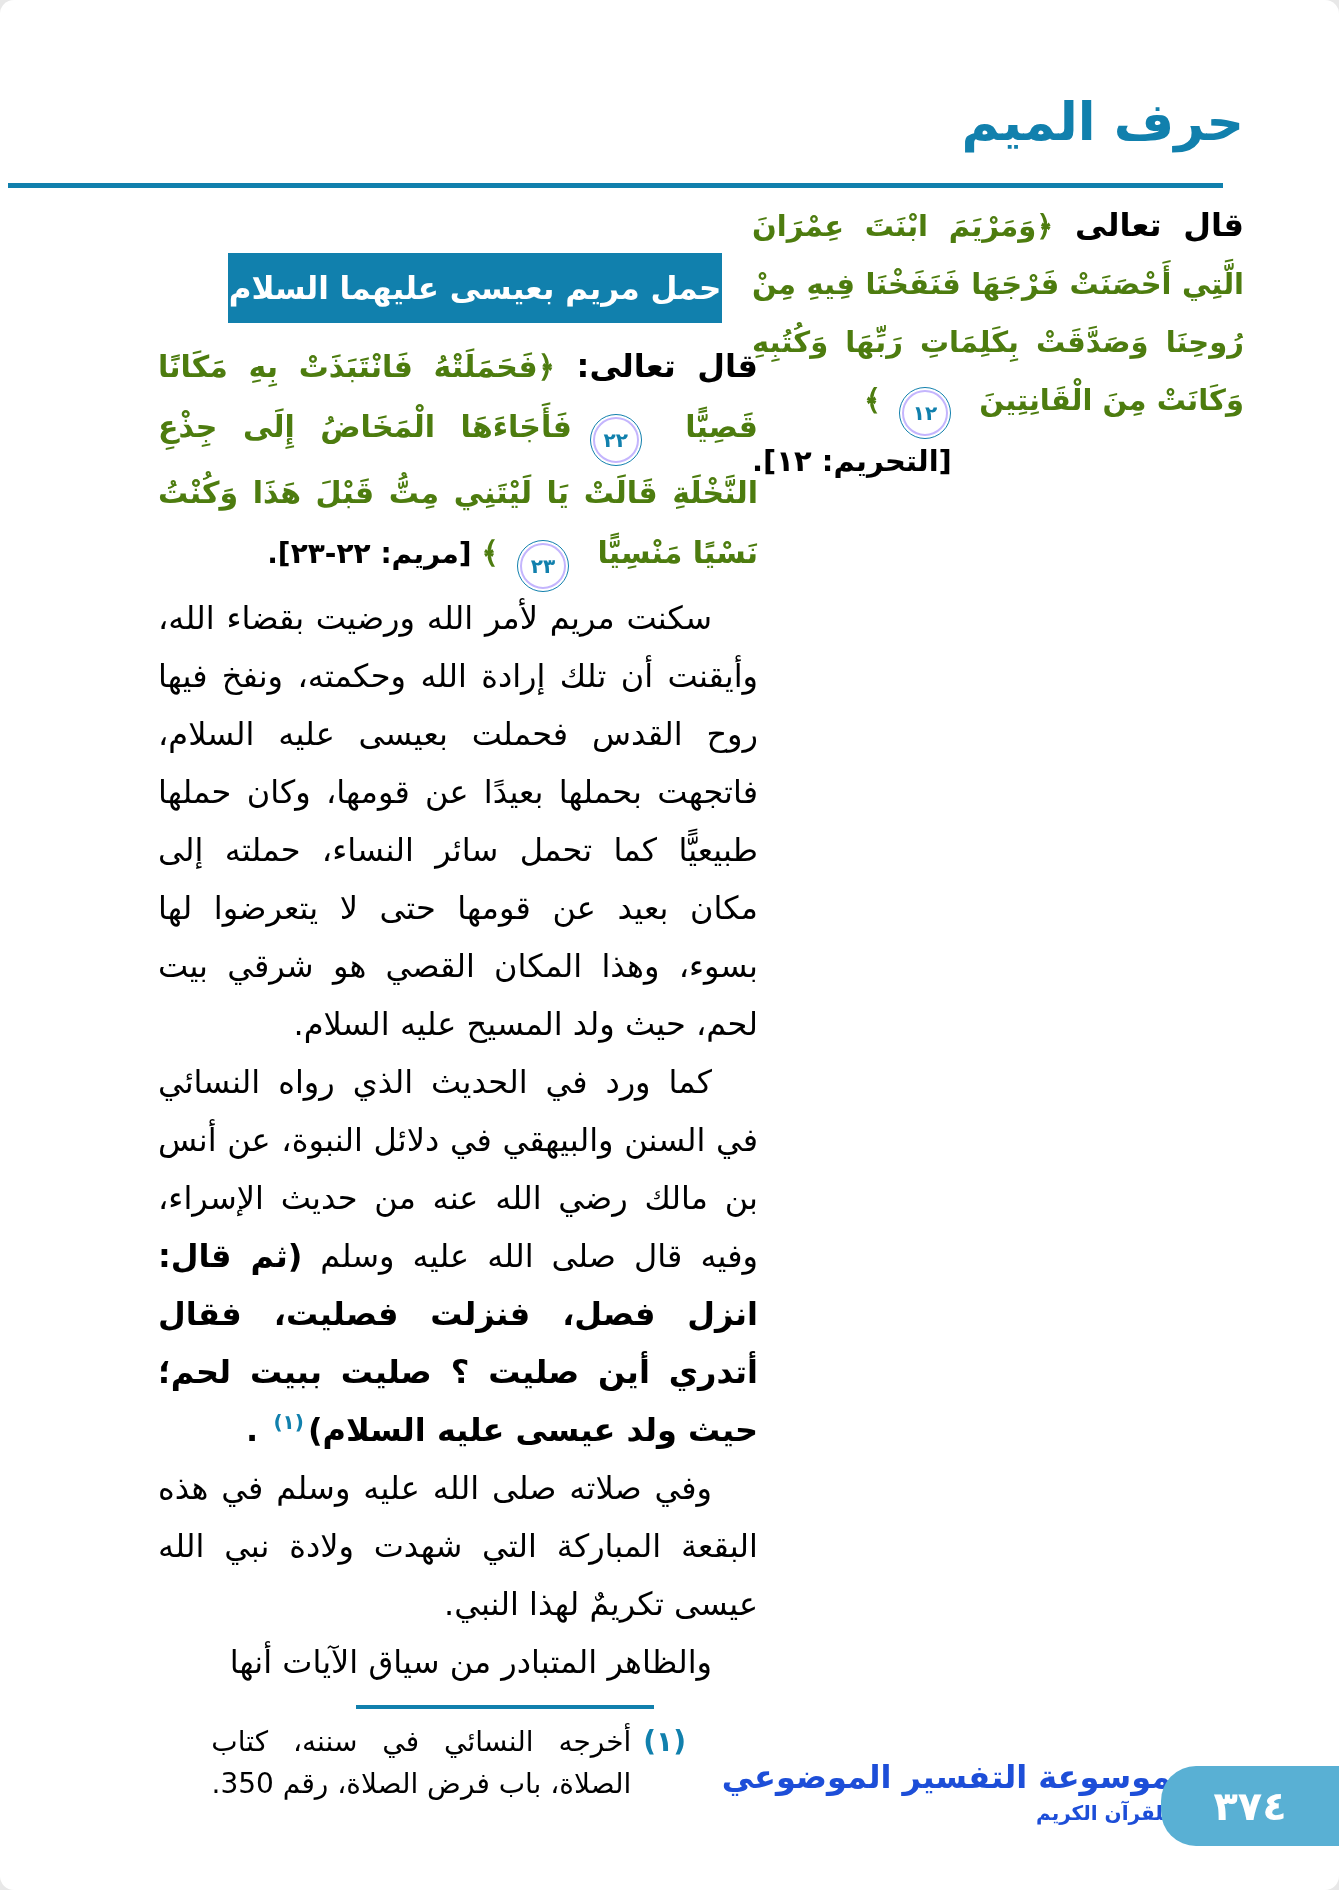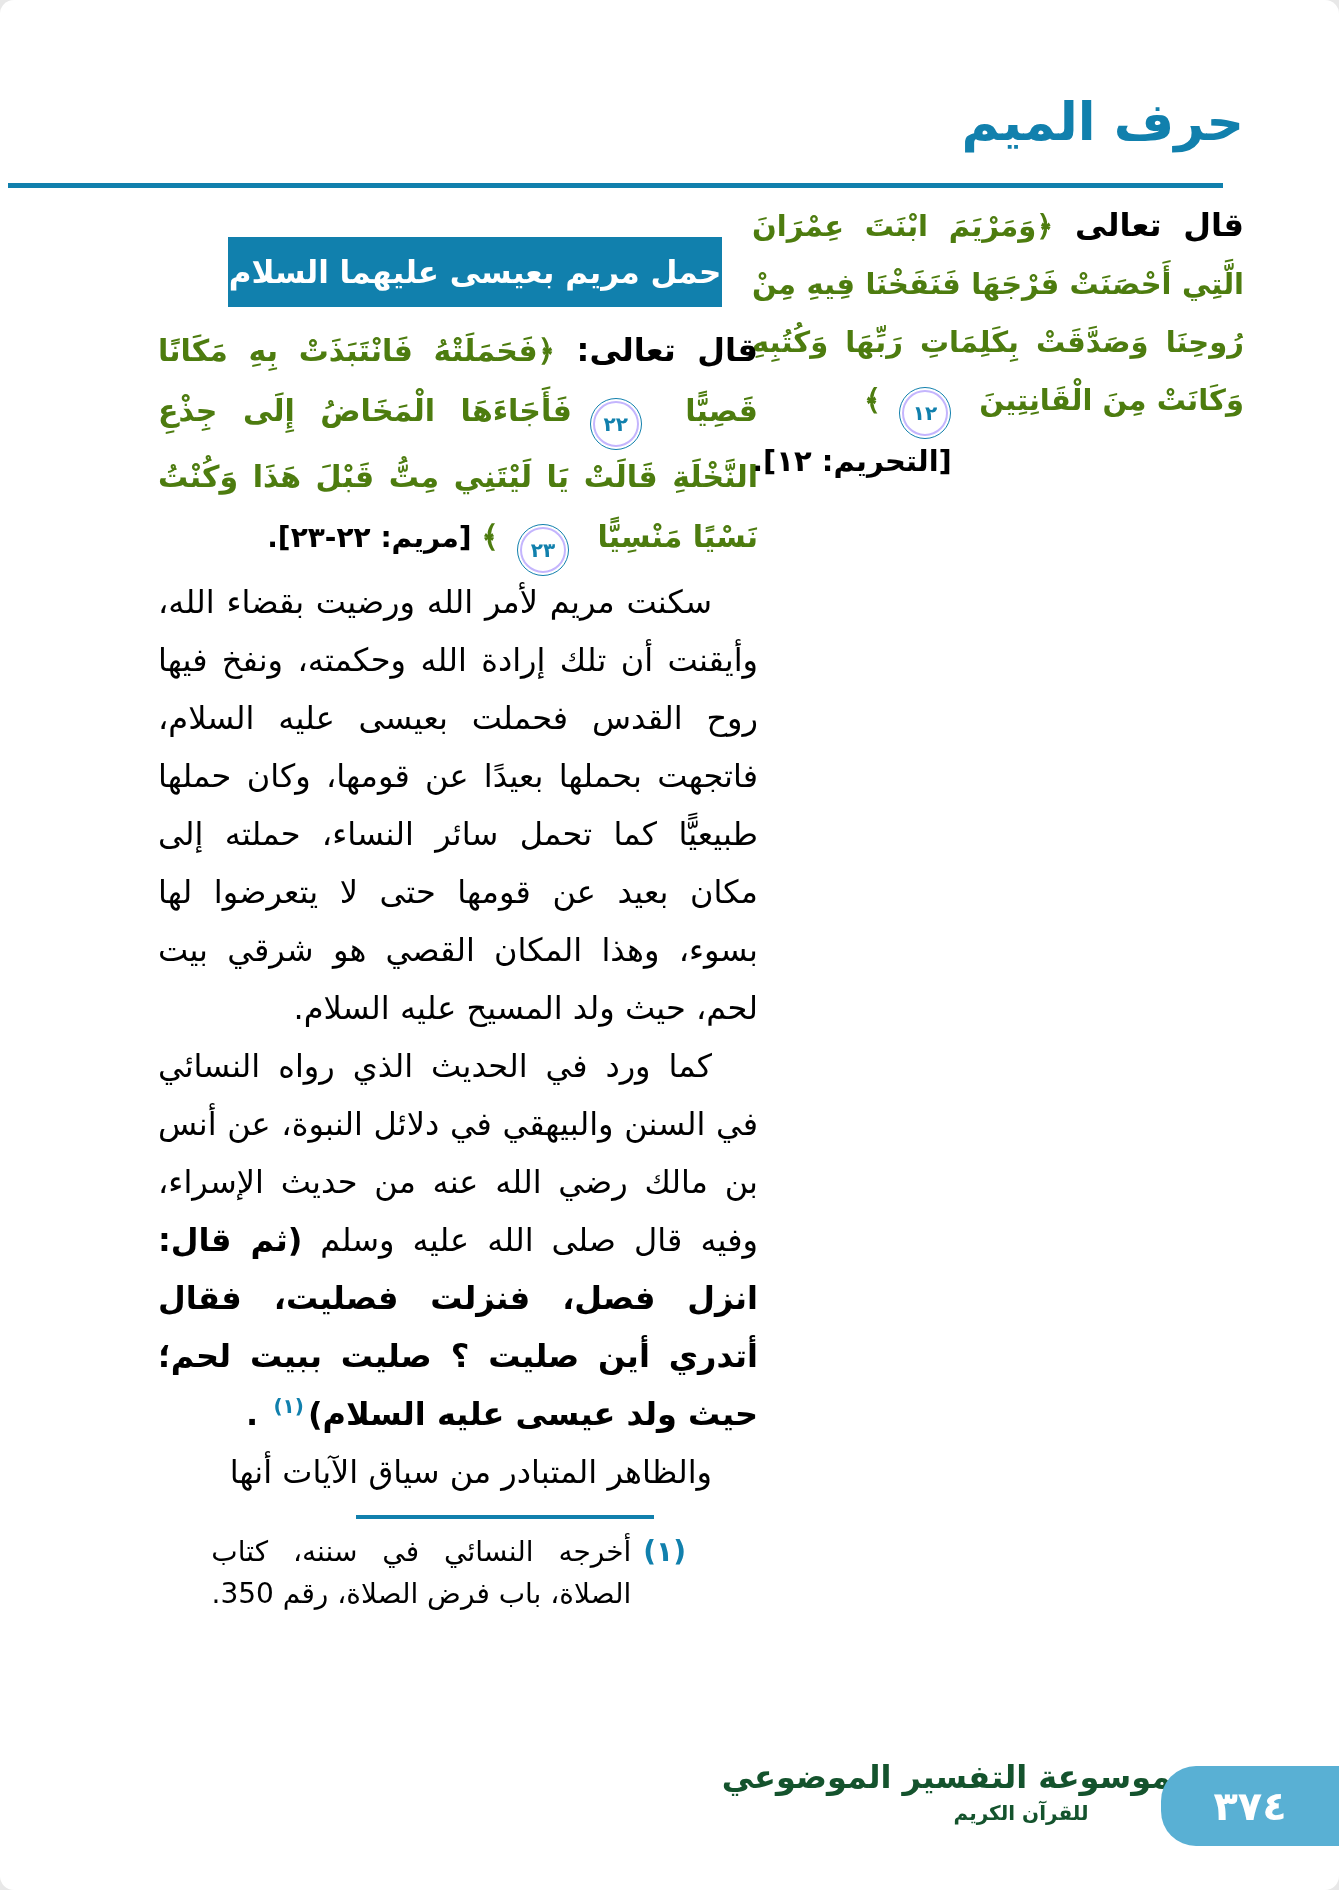--- a/index.html
+++ b/index.html
@@ -47,21 +47,21 @@
     outline:1px solid #1180ad;outline-offset:2px;
     color:#1180ad;font-size:20px;font-weight:bold;
     margin:0 21px;vertical-align:-10px;background:#fff;
   }
   
   .col-left{
     position:absolute;top:237px;left:158px;width:600px;
   }
   .section-box{
     box-sizing:border-box;
-    width:494px;height:70px;margin:0 36px 14px auto;
+    width:494px;height:70px;margin:16px 36px 14px auto;
     background:#1180ad;
     display:flex;align-items:center;justify-content:center;
   }
   .section-box span{
     color:#ffffff;font-size:31px;font-weight:bold;white-space:nowrap;
   }
   .lv{font-size:30px;line-height:60px;}
   .lv .q{font-size:30px;line-height:60px;}
   .ref-inline{color:#000;font-weight:bold;font-size:28px;}
   .body{
@@ -84,21 +84,21 @@
   }
   .fn-marker{
     color:#1180ad;font-size:28px;line-height:42px;font-weight:bold;flex:0 0 auto;
   }
   .fn-text{
     color:#000;font-size:28px;line-height:42px;max-width:420px;text-align:justify;
   }
   
   .footer-logo{
     position:absolute;top:1756px;right:168px;width:300px;
-    text-align:center;color:#14532d;
+    color:#1d4ed8;
   }
   .logo-main{font-size:32px;font-weight:bold;line-height:42px;white-space:nowrap;}
   .logo-sub{font-size:20px;font-weight:bold;line-height:30px;}
   .page-badge{
     position:absolute;top:1766px;right:0;width:178px;height:80px;
     background:#59b0d4;border-radius:35px 0 0 35px;
     display:flex;align-items:center;justify-content:center;
   }
   .page-badge span{color:#ffffff;font-size:40px;font-weight:bold;}
 </style>
@@ -120,20 +120,21 @@
     <div class="section-box">
       <span>حمل مريم بعيسى عليهما السلام</span>
     </div>
 
     <p class="verse-block lv"><span class="intro-black">قال تعالى: </span><span class="q">﴿</span><span class="q">فَحَمَلَتْهُ فَانْتَبَذَتْ بِهِ مَكَانًا قَصِيًّا </span><span class="ayah-circle">٢٢</span><span class="q">فَأَجَاءَهَا الْمَخَاضُ إِلَى جِذْعِ النَّخْلَةِ قَالَتْ يَا لَيْتَنِي مِتُّ قَبْلَ هَذَا وَكُنْتُ نَسْيًا مَنْسِيًّا </span><span class="ayah-circle">٢٣</span><span class="q">﴾</span><span class="ref-inline"> [مريم: ٢٢-٢٣].</span></p>
 
     <p class="body indent">سكنت مريم لأمر الله ورضيت بقضاء الله، وأيقنت أن تلك إرادة الله وحكمته، ونفخ فيها روح القدس فحملت بعيسى عليه السلام، فاتجهت بحملها بعيدًا عن قومها، وكان حملها طبيعيًّا كما تحمل سائر النساء، حملته إلى مكان بعيد عن قومها حتى لا يتعرضوا لها بسوء، وهذا المكان القصي هو شرقي بيت لحم، حيث ولد المسيح عليه السلام.</p>
 
     <p class="body indent"><span>كما ورد في الحديث الذي رواه النسائي في السنن والبيهقي في دلائل النبوة، عن أنس بن مالك رضي الله عنه من حديث الإسراء، وفيه قال صلى الله عليه وسلم </span><span class="bold">(ثم قال: انزل فصل، فنزلت فصليت، فقال أتدري أين صليت ؟ صليت ببيت لحم؛ حيث ولد عيسى عليه السلام)</span><sup class="fn-ref">(١)</sup><span class="bold"> .</span></p>
 
+    <p class="body indent">وفي صلاته صلى الله عليه وسلم في هذه البقعة المباركة التي شهدت ولادة نبي الله عيسى تكريمٌ لهذا النبي.</p>
     <p class="body indent">والظاهر المتبادر من سياق الآيات أنها</p>
 
     <div class="fn-rule"></div>
 
     <div class="footnote">
       <span class="fn-marker">(١)</span>
       <span class="fn-text">أخرجه النسائي في سننه، كتاب الصلاة، باب فرض الصلاة، رقم 350.</span>
     </div>
   </div>
 

